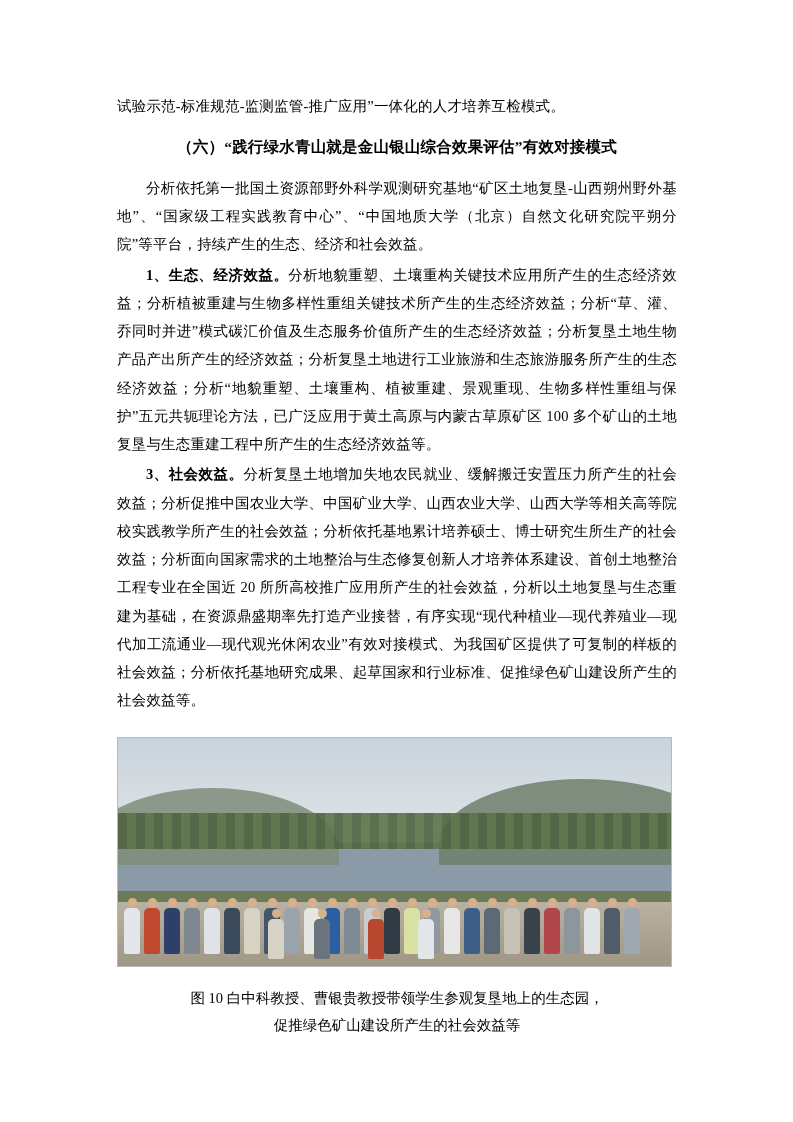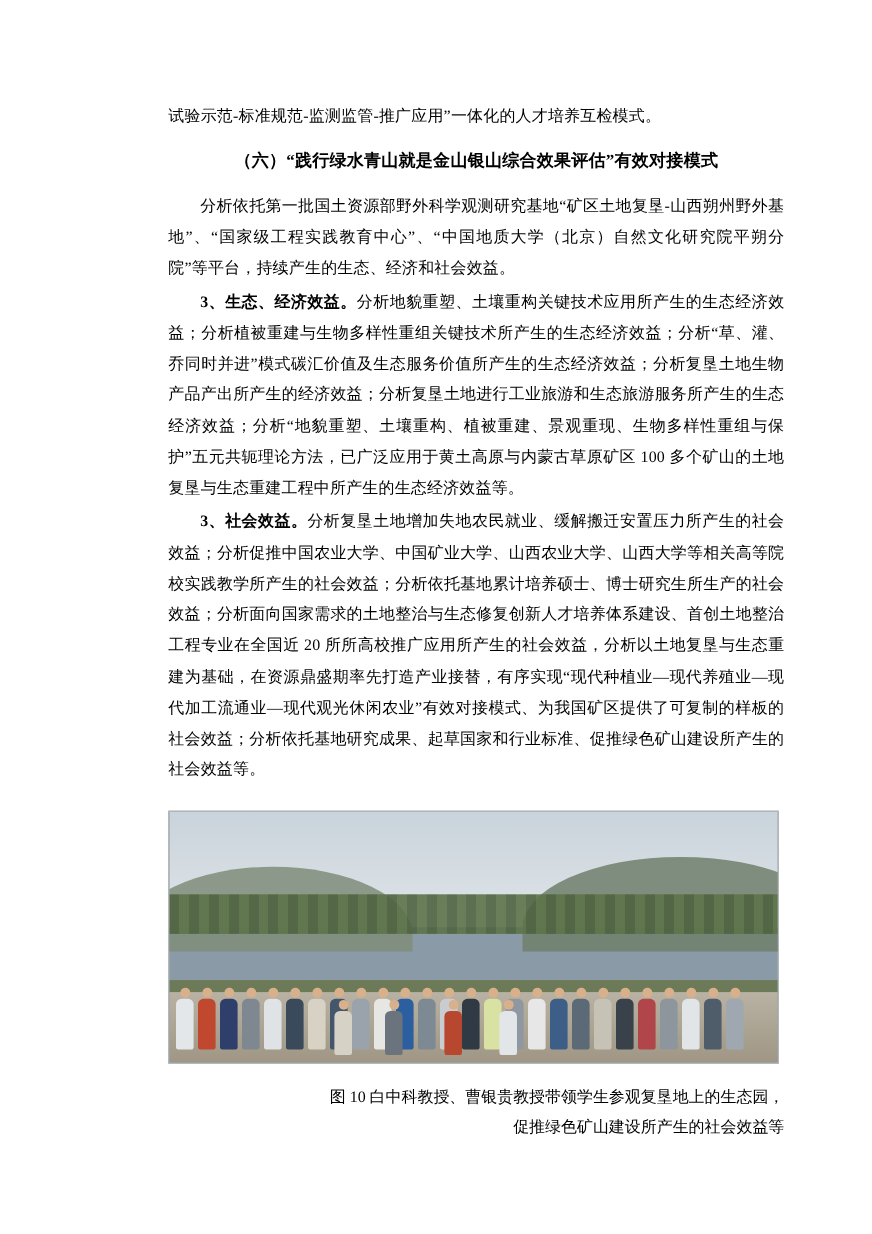--- a/index.html
+++ b/index.html
@@ -21,21 +21,20 @@
     top: 0;
     width: 793px;
     height: 1122px;
     background: #fff;
   }
   .content {
     position: absolute;
     left: 117px;
     top: 92px;
     width: 560px;
-    margin-left: 36px;
   }
   p {
     margin: 0;
     font-size: 14.5px;
     line-height: 1.95;
     text-align: justify;
     text-justify: inter-ideograph;
     letter-spacing: 0.2px;
   }
   .lead-line {
@@ -66,21 +65,21 @@
     overflow: hidden;
     border: 1px solid #b9b9b9;
     background: #8a9aa6;
   }
   .caption {
     margin-top: 18px;
     text-align: center;
     font-size: 14.5px;
     line-height: 1.9;
   }
-  .caption div { text-align: right; }
+  .caption div { text-align: center; }
 
   
   .sky {
     position: absolute; left: 0; top: 0; width: 100%; height: 46%;
     background: linear-gradient(#c9d3db, #dfe5e8);
   }
   .hill-left {
     position: absolute; left: -6%; top: 22%; width: 46%; height: 34%;
     background: #7f8d7a;
     border-radius: 50% 50% 0 0 / 80% 80% 0 0;
@@ -144,21 +143,21 @@
 
 <div class="page">
   <div class="content">
 
     <p class="lead-line">试验示范-标准规范-监测监管-推广应用”一体化的人才培养互检模式。</p>
 
     <p class="section-heading">（六）“践行绿水青山就是金山银山综合效果评估”有效对接模式</p>
 
     <p class="indent2 para">分析依托第一批国土资源部野外科学观测研究基地“矿区土地复垦-山西朔州野外基地”、“国家级工程实践教育中心”、“中国地质大学（北京）自然文化研究院平朔分院”等平台，持续产生的生态、经济和社会效益。</p>
 
-    <p class="indent2 para"><span class="bold-run">3、生态、经济效益。</span>分析地貌重塑、土壤重构关键技术应用所产生的生态经济效益；分析植被重建与生物多样性重组关键技术所产生的生态经济效益；分析“草、灌、乔同时并进”模式碳汇价值及生态服务价值所产生的生态经济效益；分析复垦土地生物产品产出所产生的经济效益；分析复垦土地进行工业旅游和生态旅游服务所产生的生态经济效益；分析“地貌重塑、土壤重构、植被重建、景观重现、生物多样性重组与保护”五元共轭理论方法，已广泛应用于黄土高原与内蒙古草原矿区 100 多个矿山的土地复垦与生态重建工程中所产生的生态经济效益等。</p>
+    <p class="indent2 para"><span class="bold-run">1、生态、经济效益。</span>分析地貌重塑、土壤重构关键技术应用所产生的生态经济效益；分析植被重建与生物多样性重组关键技术所产生的生态经济效益；分析“草、灌、乔同时并进”模式碳汇价值及生态服务价值所产生的生态经济效益；分析复垦土地生物产品产出所产生的经济效益；分析复垦土地进行工业旅游和生态旅游服务所产生的生态经济效益；分析“地貌重塑、土壤重构、植被重建、景观重现、生物多样性重组与保护”五元共轭理论方法，已广泛应用于黄土高原与内蒙古草原矿区 100 多个矿山的土地复垦与生态重建工程中所产生的生态经济效益等。</p>
 
     <p class="indent2 para"><span class="bold-run">3、社会效益。</span>分析复垦土地增加失地农民就业、缓解搬迁安置压力所产生的社会效益；分析促推中国农业大学、中国矿业大学、山西农业大学、山西大学等相关高等院校实践教学所产生的社会效益；分析依托基地累计培养硕士、博士研究生所生产的社会效益；分析面向国家需求的土地整治与生态修复创新人才培养体系建设、首创土地整治工程专业在全国近 20 所所高校推广应用所产生的社会效益，分析以土地复垦与生态重建为基础，在资源鼎盛期率先打造产业接替，有序实现“现代种植业—现代养殖业—现代加工流通业—现代观光休闲农业”有效对接模式、为我国矿区提供了可复制的样板的社会效益；分析依托基地研究成果、起草国家和行业标准、促推绿色矿山建设所产生的社会效益等。</p>
 
     <div class="figure">
       <div class="sky"></div>
       <div class="hill-left"></div>
       <div class="hill-right"></div>
       <div class="treeline"></div>
       <div class="ground-edge"></div>
       <div class="ground"></div>

